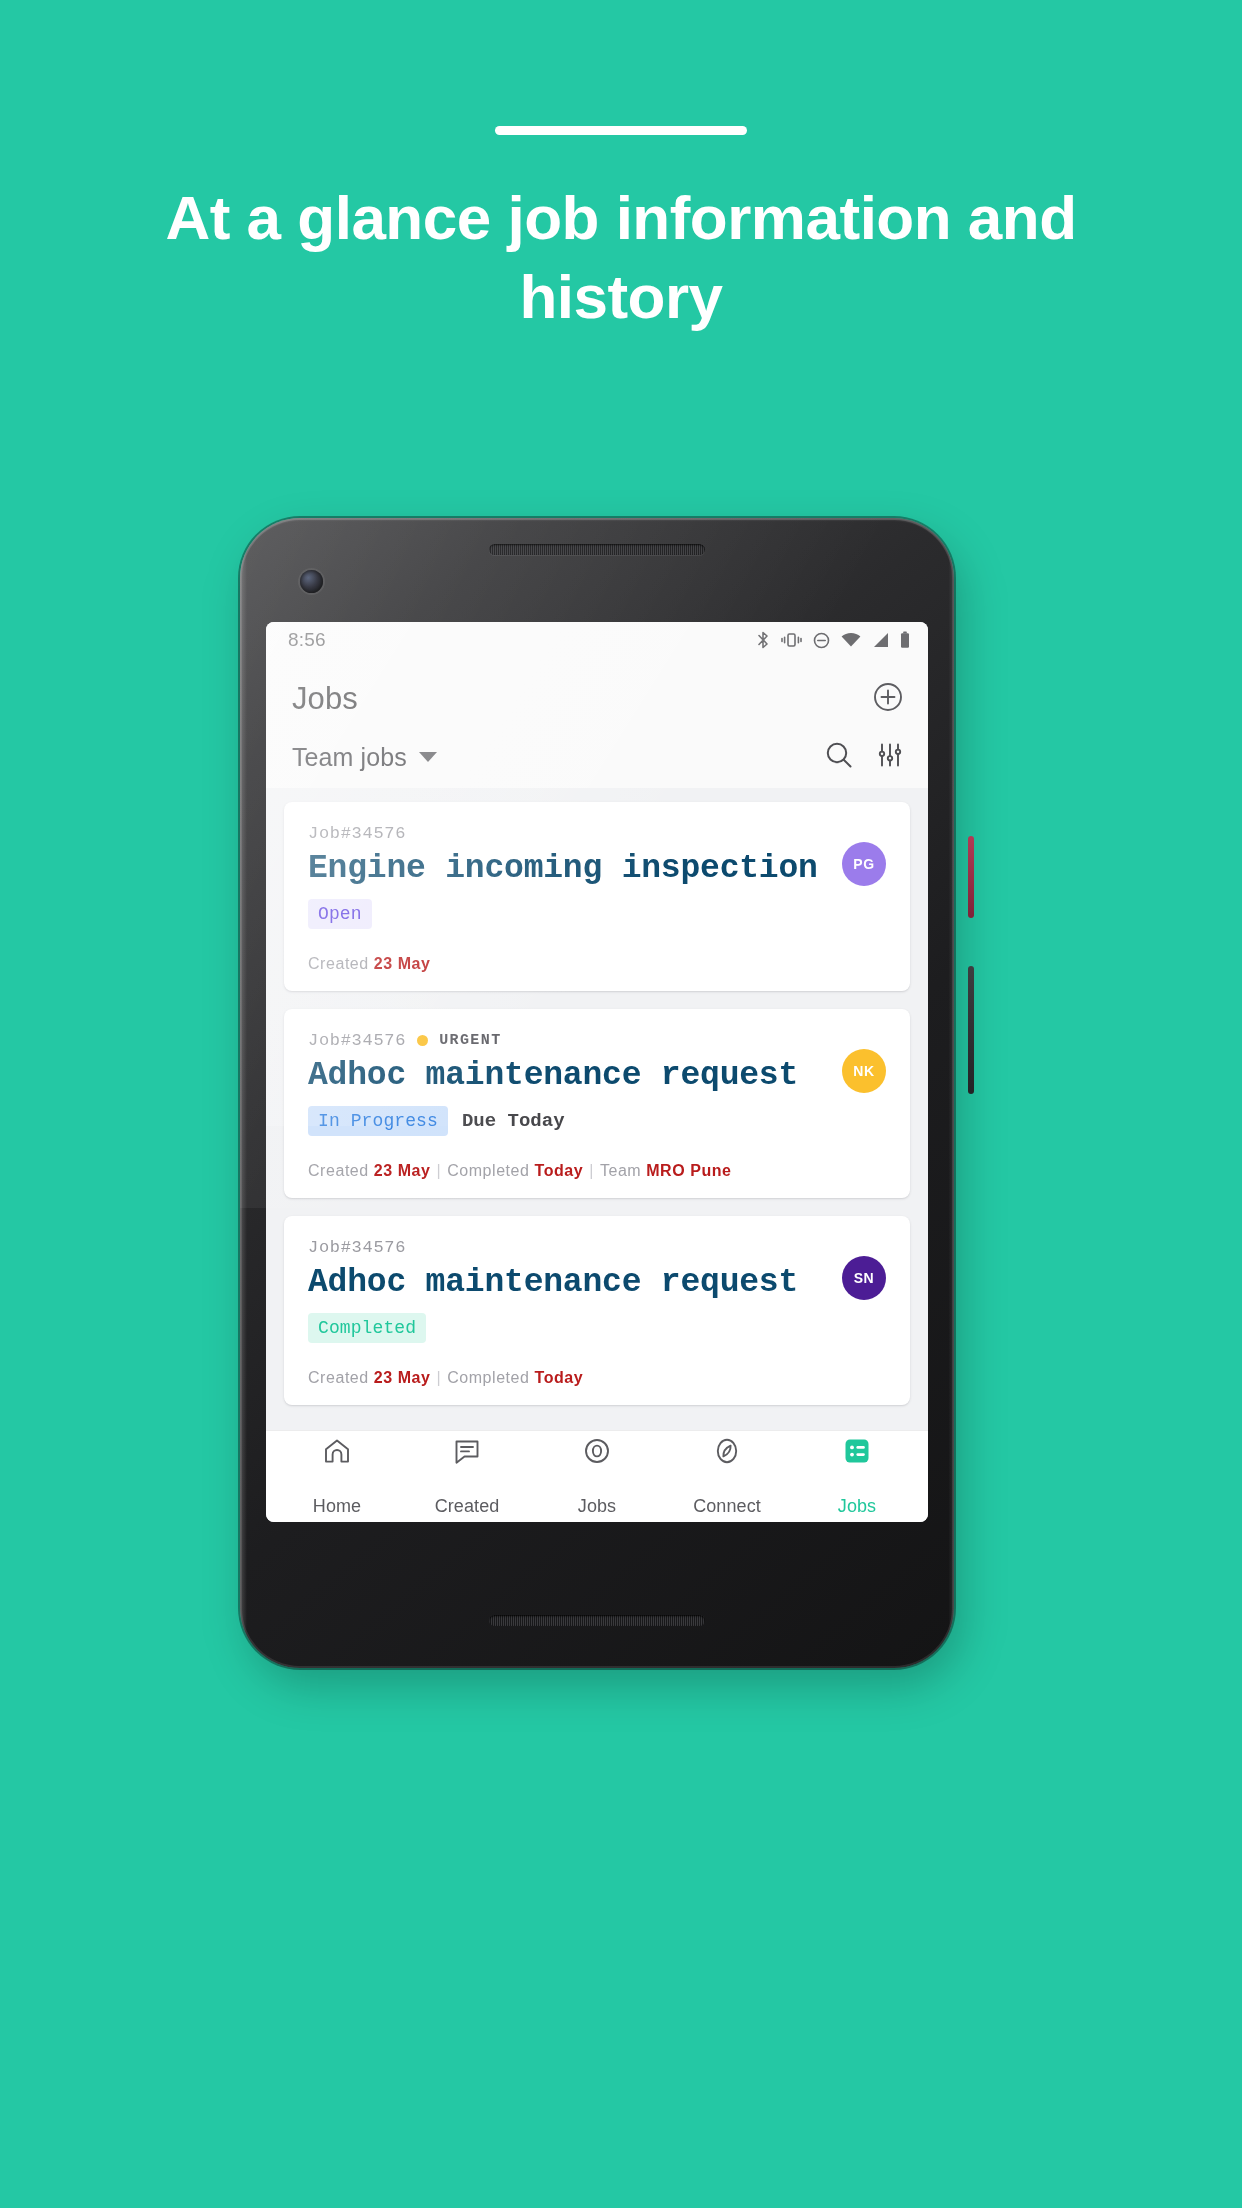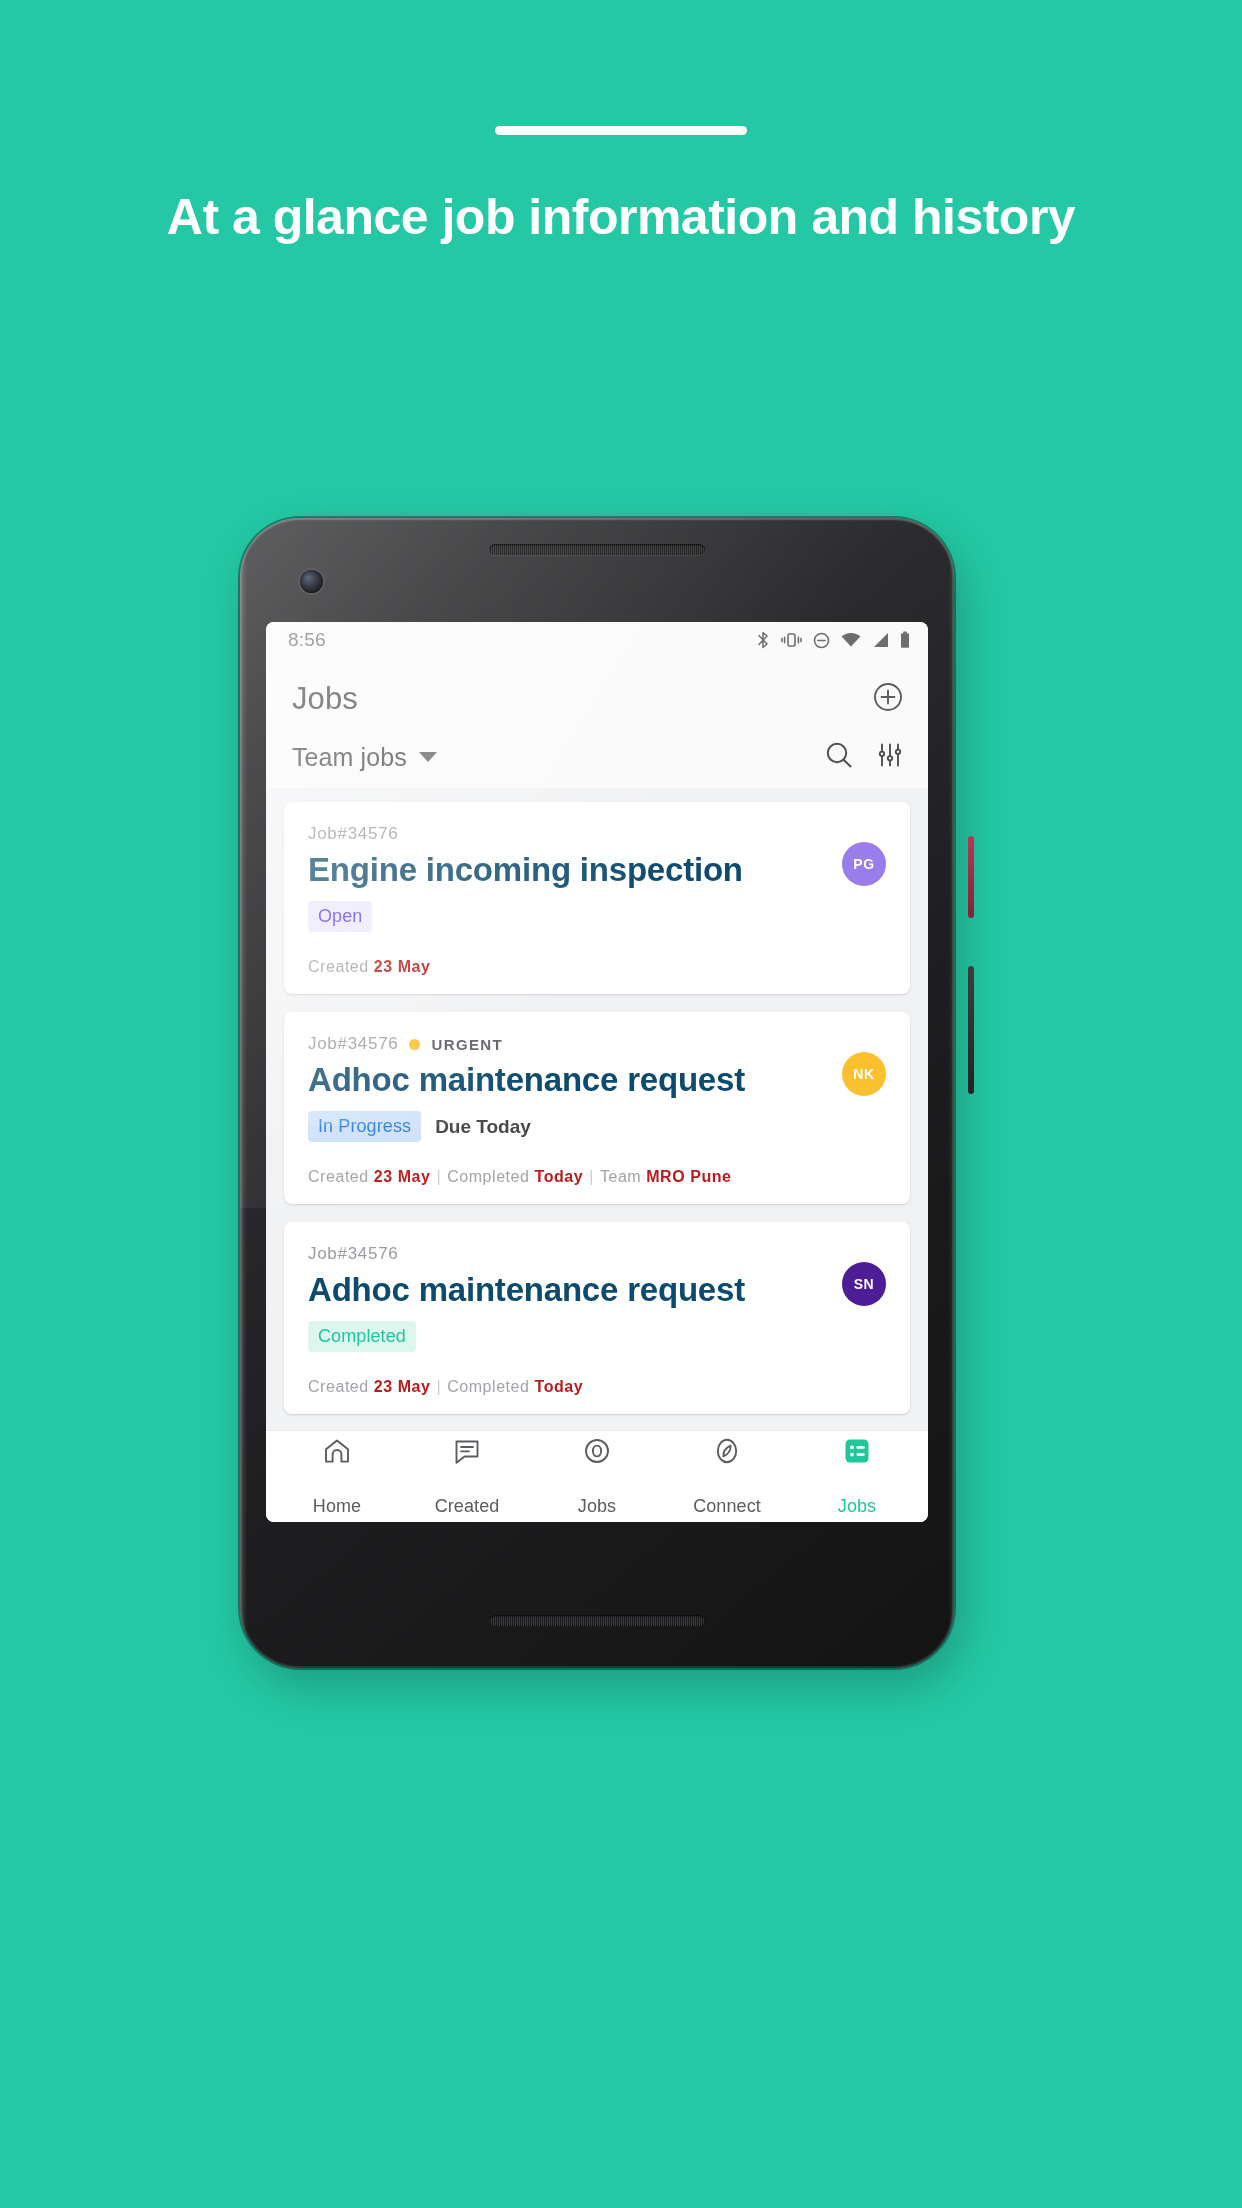--- a/index.html
+++ b/index.html
@@ -30,21 +30,21 @@
     border-radius: 5px;
     background: #ffffff;
   }
   .promo-title {
     position: absolute;
     left: 0;
     right: 0;
     top: 178px;
     text-align: center;
     color: #ffffff;
-    font-size: 50px;
+    font-size: 62px;
     line-height: 79px;
     font-weight: 700;
     letter-spacing: -0.5px;
     padding: 0 120px;
   }
 
   
   #phone {
     position: absolute;
     left: 240px;
@@ -253,21 +253,21 @@
     overflow: hidden;
   }
   .job-card {
     background: #ffffff;
     border-radius: 8px;
     box-shadow: 0 1px 3px rgba(20,20,30,0.10), 0 1px 1px rgba(20,20,30,0.05);
     padding: 22px 24px 18px 24px;
     margin-bottom: 18px;
     position: relative;
   }
-  .card-main { padding-right: 66px; }
+  .card-main { padding-right: 66px; font-family: Liberation Mono, monospace; }
 
   .job-meta-row {
     display: flex;
     align-items: center;
     gap: 11px;
     margin-bottom: 7px;
   }
   .job-id {
     font-size: 17px;
     color: #9b9ba1;

